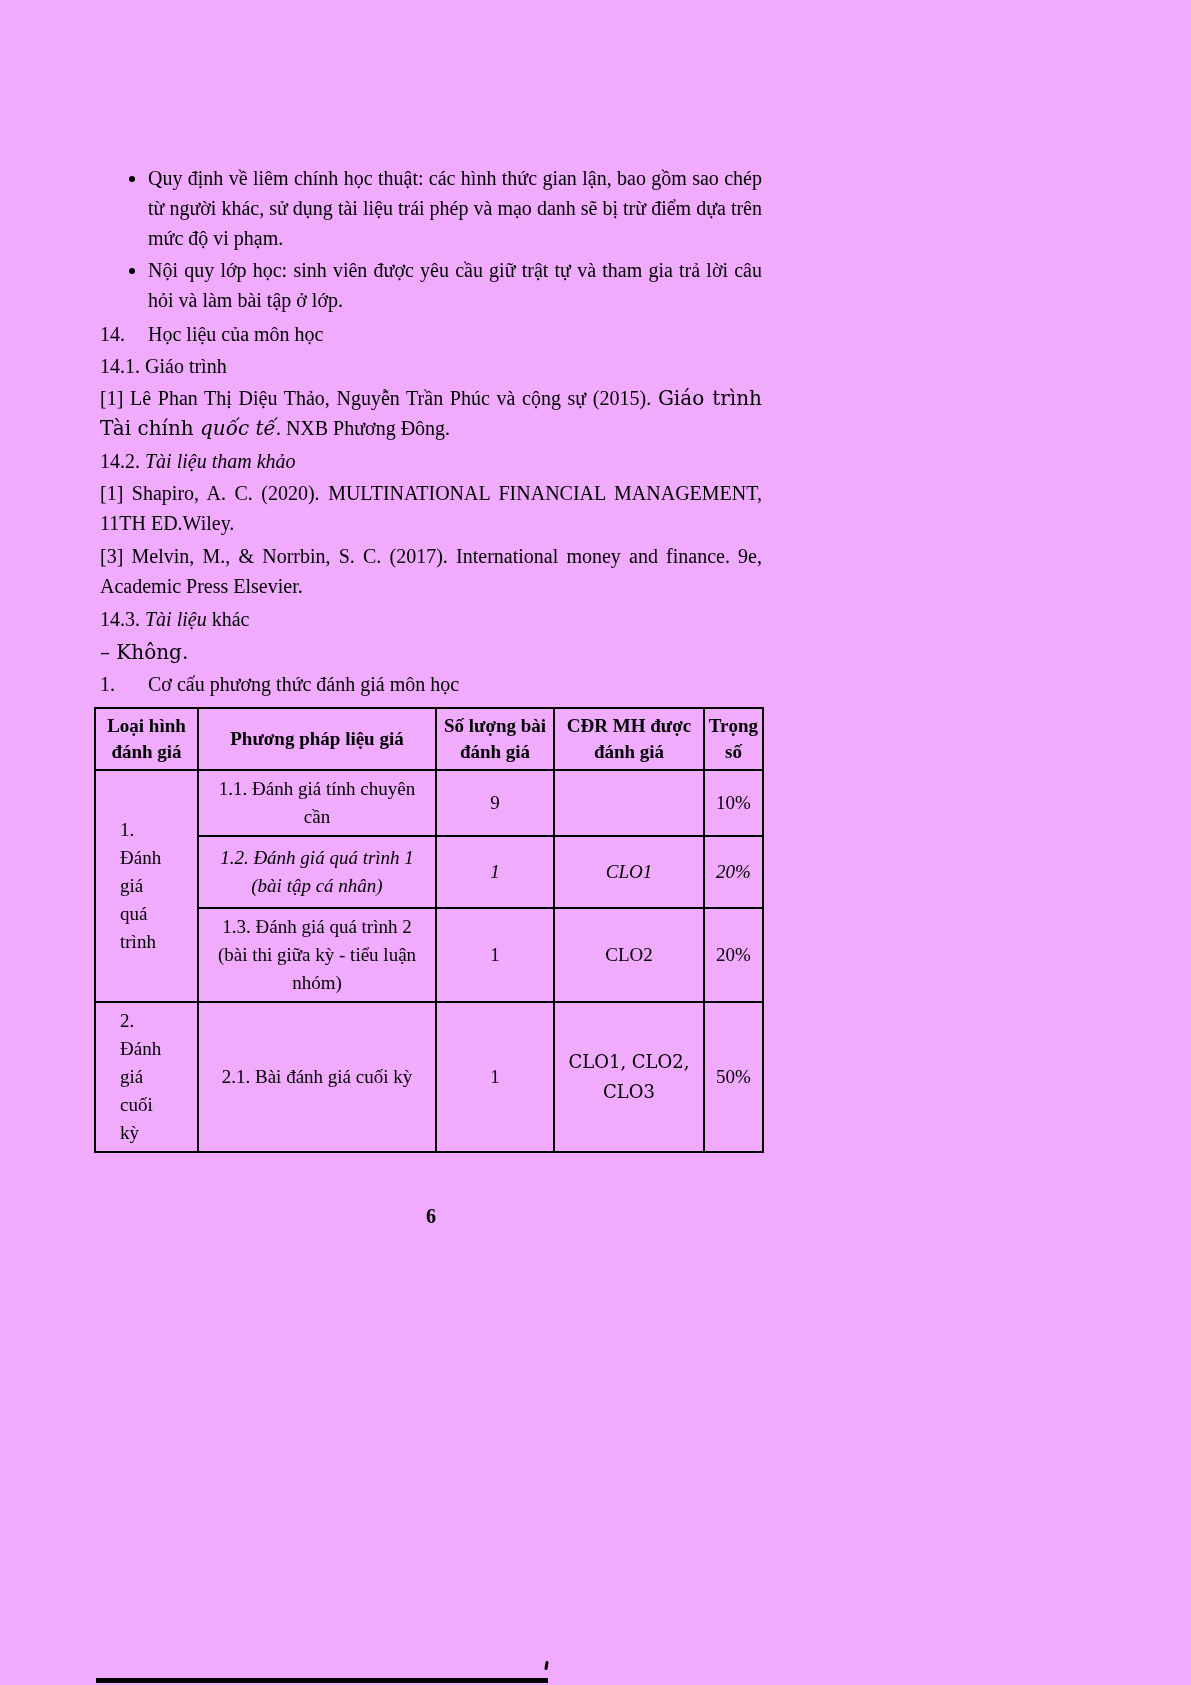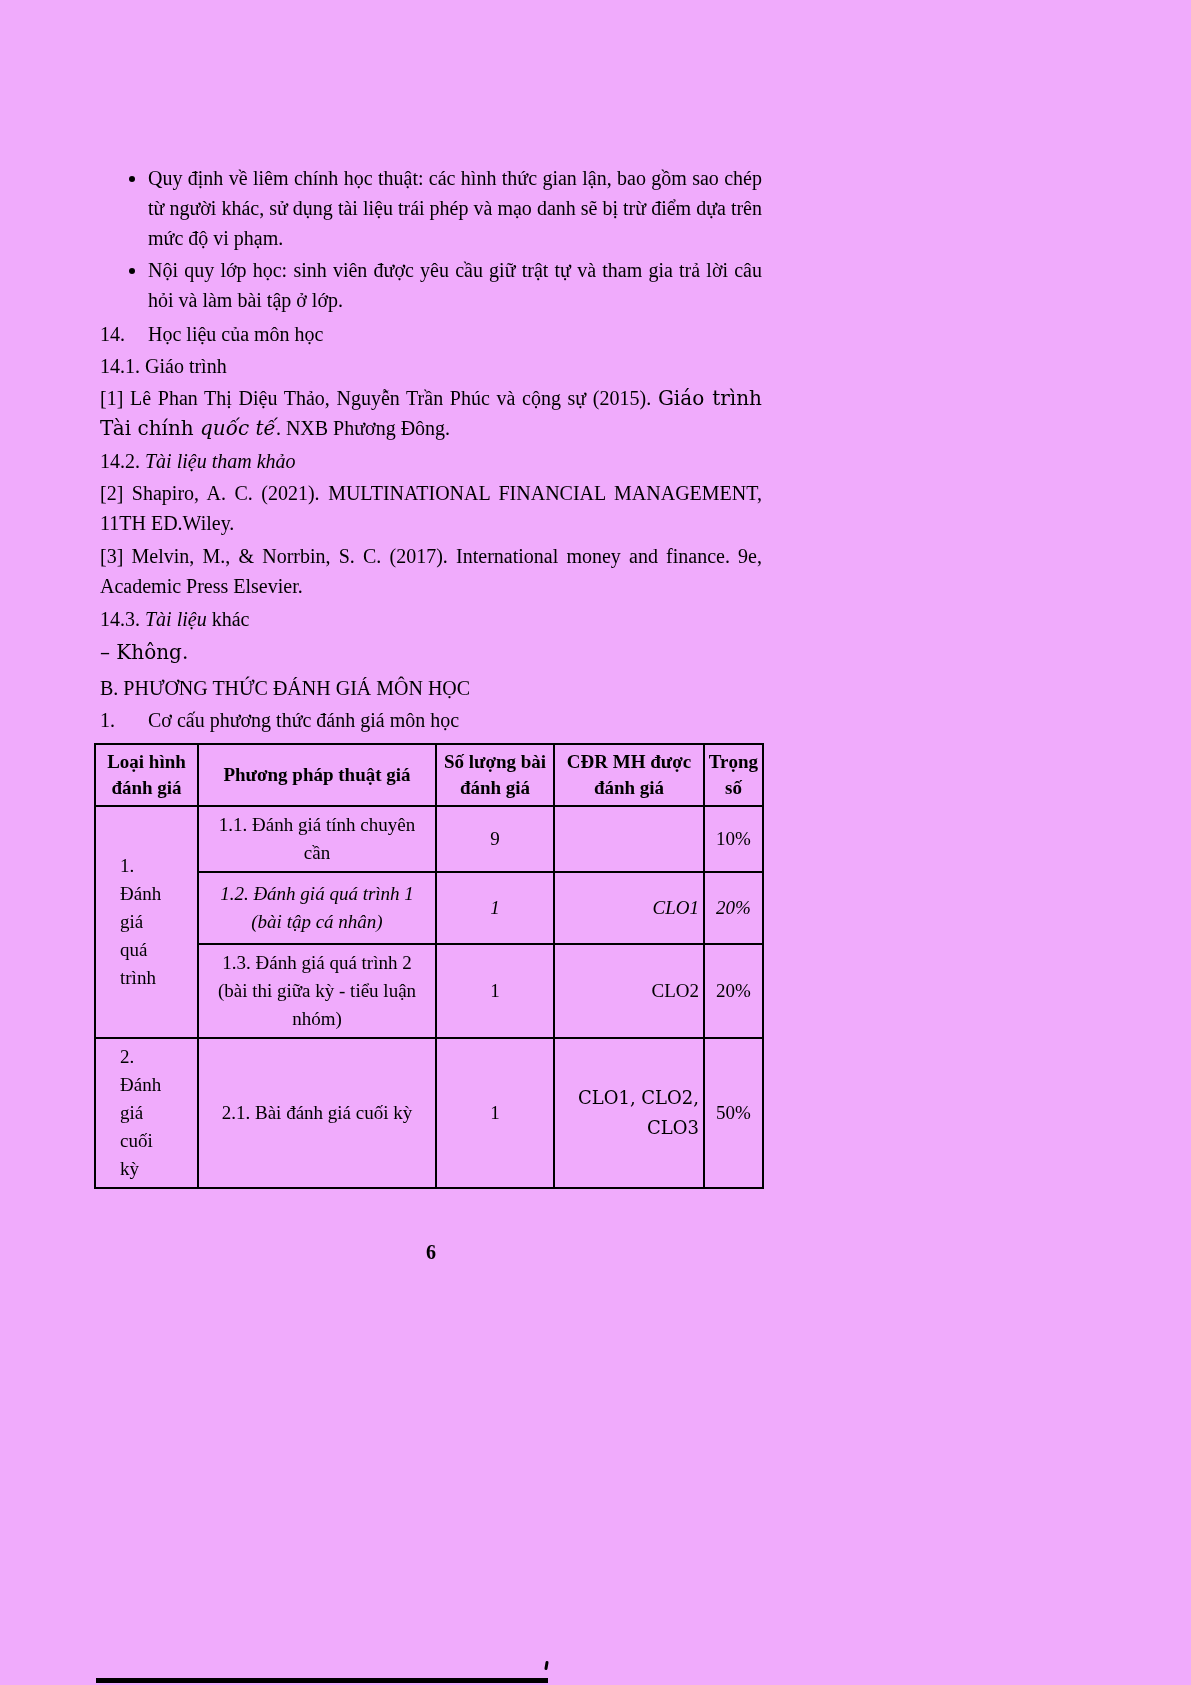--- a/index.html
+++ b/index.html
@@ -65,22 +65,22 @@
     padding: 4px 8px;
     line-height: 28px;
   }
   td.c-count, td.c-weight {
     vertical-align: middle;
     text-align: center;
     padding: 4px 2px;
   }
   td.c-clo {
     vertical-align: middle;
-    text-align: right;
-    padding: 4px 4px;
+    text-align: center;
+    padding: 4px 12px;
     line-height: 30px;
   }
   td.c-clo.alt { font-size: 18px; }
   tr.r1 { height: 38px; }
   tr.r2 { height: 72px; font-style: italic; }
   tr.r3 { height: 72px; }
   tr.r4 { height: 66px; }
 
   .pagenum {
     margin-top: 48px;
@@ -119,44 +119,43 @@
     </ul>
 
     <p class="b"><span class="tab">14.</span><span>Học liệu của môn học</span></p>
 
     <p class="b">14.1. Giáo trình</p>
 
     <p class="just"><span>[1] Lê Phan Thị Diệu Thảo, Nguyễn Trần Phúc và cộng sự (2015). </span><span class="alt">Giáo trình Tài chính </span><span class="alt i">quốc tế</span><span>. NXB Phương Đông.</span></p>
 
     <p class="b sp-top"><span>14.2. </span><span class="i">Tài liệu tham khảo</span></p>
 
-    <p class="just">[2]  Shapiro, A. C. (2021). MULTINATIONAL FINANCIAL MANAGEMENT, 11TH ED.Wiley.</p>
+    <p class="just">[1]  Shapiro, A. C. (2020). MULTINATIONAL FINANCIAL MANAGEMENT, 11TH ED.Wiley.</p>
 
     <p class="just sp-top">[3] Melvin, M., &amp; Norrbin, S. C. (2017). International money and finance. 9e, Academic Press Elsevier.</p>
 
     <p class="b sp-top"><span>14.3. </span><span class="i">Tài liệu</span><span> khác</span></p>
 
     <p class="alt sp-top">– Không.</p>
 
-    <p class="b h-b">B. PHƯƠNG THỨC ĐÁNH GIÁ MÔN HỌC</p>
 
     <p class="b h-sub"><span class="tab">1.</span><span>Cơ cấu phương thức đánh giá môn học</span></p>
 
     <table class="assess">
       <colgroup>
         <col style="width:103px">
         <col style="width:238px">
         <col style="width:118px">
         <col style="width:150px">
         <col style="width:59px">
       </colgroup>
       <tbody>
           <tr>
         <th>Loại hình đánh giá</th>
-        <th>Phương pháp thuật giá</th>
+        <th>Phương pháp liệu giá</th>
         <th>Số lượng bài đánh giá</th>
         <th>CĐR MH được đánh giá</th>
         <th>Trọng số</th>
       </tr>
       <tr class="r1">
         <td class="c-label" rowspan="3">1. Đánh giá quá trình</td>
         <td class="c-method">1.1. Đánh giá tính chuyên cần</td>
         <td class="c-count">9</td>
         <td class="c-clo"></td>
         <td class="c-weight">10%</td>

